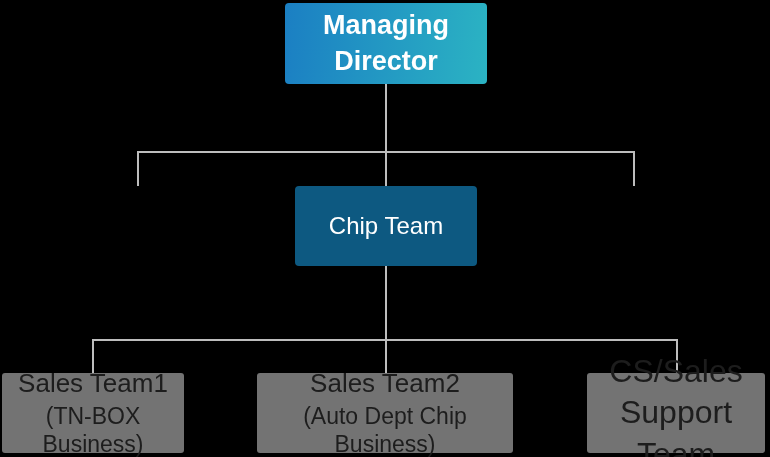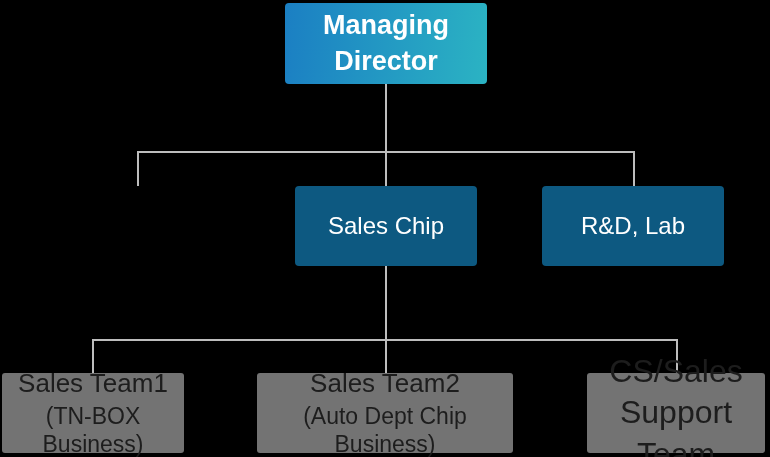--- a/index.html
+++ b/index.html
@@ -82,24 +82,21 @@
   <div class="connector" style="left:92px; top:339px; width:586px; height:2px;"></div>
   <div class="connector" style="left:92px; top:339px; width:2px; height:34px;"></div>
   <div class="connector" style="left:385px; top:339px; width:2px; height:34px;"></div>
   <div class="connector" style="left:676px; top:339px; width:2px; height:34px;"></div>
 
   <div class="node node-root" style="left:285px; top:3px; width:202px; height:81px;">
     <span>Managing Director</span>
   </div>
 
   <div class="node node-dept" style="left:295px; top:186px; width:182px; height:80px;">
-    <span>Sales Chip</span>
-  </div>
-  <div class="node node-dept" style="left:542px; top:186px; width:182px; height:80px;">
-    <span>R&amp;D, Lab</span>
+    <span>Chip Team</span>
   </div>
 
   <div class="node node-team" style="left:2px; top:373px; width:182px; height:80px;">
     <span class="team-title">Sales Team1</span>
     <span class="team-subtitle">(TN-BOX Business)</span>
   </div>
   <div class="node node-team" style="left:257px; top:373px; width:256px; height:80px;text-align:center;">
     <span class="team-title">Sales Team2</span>
     <span class="team-subtitle">(Auto Dept Chip Business)</span>
   </div>

